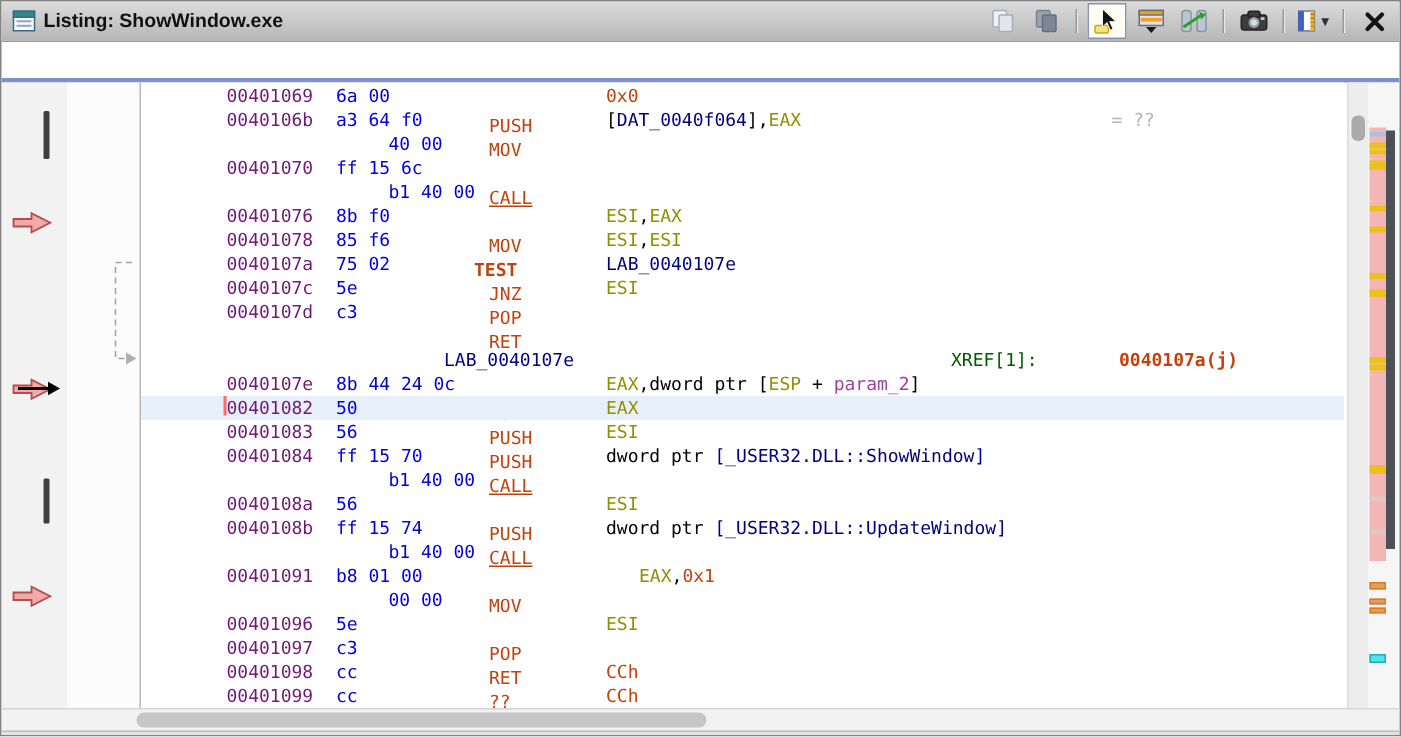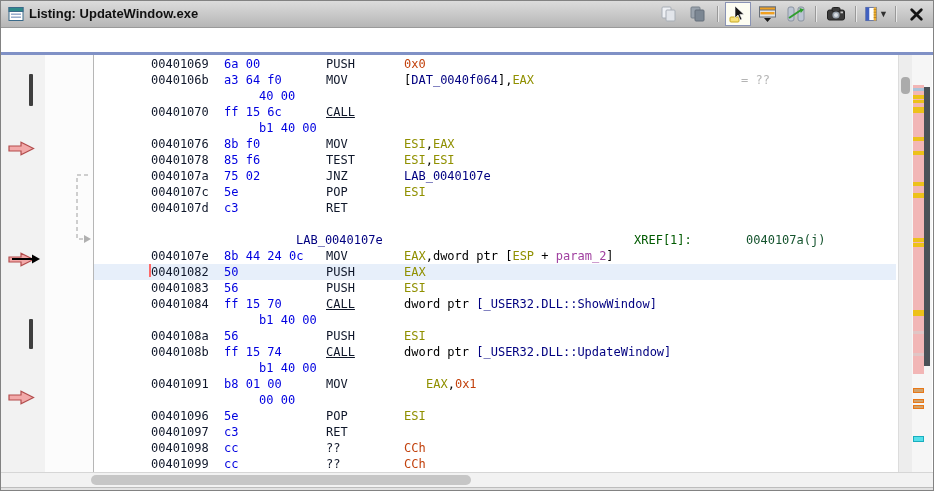--- a/index.html
+++ b/index.html
@@ -29,33 +29,33 @@
   .tab-close{position:absolute;right:14px;top:4px;width:13px;height:13px;display:block;}
   .blueline{position:absolute;left:0;top:51px;width:932px;height:3px;background:#8091c6;}
   
   .leftmargin{position:absolute;left:0;top:54px;width:44px;height:417px;background:#f2f2f2;}
   .gutter{position:absolute;left:44px;top:54px;width:48px;height:417px;background:#fcfcfc;border-right:1px solid #b6b6b6;}
   .listing{position:absolute;left:93px;top:54px;width:802px;height:417px;background:#ffffff;overflow:hidden;
     font-family:"DejaVu Sans Mono",monospace;font-size:12px;}
   .row{position:absolute;left:0;width:100%;height:16px;line-height:16px;white-space:pre;}
   .row.hl{background:#e7effa;}
   .row span{position:absolute;top:0;}
-  .addr{color:#0f172a;}
+  .addr{color:#701a75;}
   .bytes{color:#0000e0;}
-  .mnem{color:#0f172a;}
+  .mnem{color:#c2410c;margin-top:20px;}
   .mnem.und{text-decoration:underline;}
   .ops .c-p{position:static;color:#000000;}
   .ops .c-r{position:static;color:#909000;}
   .ops .c-c{position:static;color:#c2410c;text-align:center;}
   .ops .c-l{position:static;color:#000080;}
   .ops .c-v{position:static;color:#a040a0;}
   .cm{color:#b4b4b4;}
   .lbl{color:#000080;}
   .xh{color:#005a00;}
-  .xr{color:#14532d;}
+  .xr{color:#c2410c;font-weight:bold;}
   .cursor{position:absolute;left:55px;top:1px;width:2px;height:13px;background:#ff6a6a;}
   
   .mbar{position:absolute;left:28px;width:4px;background:#3f3f3f;border-radius:1px;}
   .marrow{position:absolute;left:7px;width:27px;height:15px;}
   .mcursor{position:absolute;left:9px;width:32px;height:16px;}
   
   .vscroll{position:absolute;left:897px;top:54px;width:14px;height:417px;background:#ededed;border-left:1px solid #dcdcdc;}
   .vthumb{position:absolute;left:2px;width:9px;background:#ababab;border-radius:4px;}
   .overview{position:absolute;left:911px;top:54px;width:20px;height:417px;background:#f6f6f6;}
   .band{position:absolute;}
@@ -69,21 +69,21 @@
 
 <div class="window">
 
   <div class="titlebar">
     <svg class="title-icon" viewBox="0 0 16 16">
       <rect x="1" y="1.5" width="14" height="13" fill="#ffffff" stroke="#3a6a8a"></rect>
       <rect x="1" y="1.5" width="14" height="4" fill="#2e8a8a" stroke="#3a6a8a"></rect>
       <rect x="3" y="7.5" width="10" height="1.4" fill="#8fa6c8"></rect>
       <rect x="3" y="10.5" width="10" height="1.4" fill="#8fa6c8"></rect>
     </svg>
-    <span class="title-text">Listing: UpdateWindow.exe</span>
+    <span class="title-text">Listing: ShowWindow.exe</span>
 
     <div class="toolbar">
       <div class="tbtn">
         <svg width="18" height="18" viewBox="0 0 18 18">
           <rect x="2" y="2" width="9" height="11" rx="1" fill="#eef0f4" stroke="#a8aeb6"></rect>
           <rect x="6" y="5" width="9" height="11" rx="1" fill="#e2e5ea" stroke="#a8aeb6"></rect>
         </svg>
       </div>
       <div class="tbtn">
         <svg width="18" height="18" viewBox="0 0 18 18">
@@ -170,21 +170,21 @@
       </svg>
   </div>
 
   <div class="listing" id="listing">
       <div class="row" style="top: 1px;"><span class="addr" style="left: 57px;">00401069</span><span class="bytes" style="left: 130px;">6a 00</span><span class="mnem" style="left: 232px;">PUSH</span><span class="ops" style="left: 310px;"><span class="c-c">0x0</span></span></div>
       <div class="row" style="top: 17px;"><span class="addr" style="left: 57px;">0040106b</span><span class="bytes" style="left: 130px;">a3 64 f0</span><span class="mnem" style="left: 232px;">MOV</span><span class="ops" style="left: 310px;"><span class="c-p">[</span><span class="c-l">DAT_0040f064</span><span class="c-p">],</span><span class="c-r">EAX</span></span><span class="cm" style="left: 647px;">= ??</span></div>
       <div class="row" style="top: 33px;"><span class="bytes" style="left: 165px;">40 00</span></div>
       <div class="row" style="top: 49px;"><span class="addr" style="left: 57px;">00401070</span><span class="bytes" style="left: 130px;">ff 15 6c</span><span class="mnem und" style="left: 232px;">CALL</span></div>
       <div class="row" style="top: 65px;"><span class="bytes" style="left: 165px;">b1 40 00</span></div>
       <div class="row" style="top: 81px;"><span class="addr" style="left: 57px;">00401076</span><span class="bytes" style="left: 130px;">8b f0</span><span class="mnem" style="left: 232px;">MOV</span><span class="ops" style="left: 310px;"><span class="c-r">ESI</span><span class="c-p">,</span><span class="c-r">EAX</span></span></div>
-      <div class="row" style="top: 97px;"><span class="addr" style="left: 57px;">00401078</span><span class="bytes" style="left: 130px;">85 f6</span><span class="mnem" style="left: 232px;">TEST</span><span class="ops" style="left: 310px;"><span class="c-r">ESI</span><span class="c-p">,</span><span class="c-r">ESI</span></span></div>
+      <div class="row" style="top: 97px;"><span class="addr" style="left: 57px;">00401078</span><span class="bytes" style="left: 130px;">85 f6</span><span class="mnem" style="left: 222px; font-weight: bold;">TEST</span><span class="ops" style="left: 310px;"><span class="c-r">ESI</span><span class="c-p">,</span><span class="c-r">ESI</span></span></div>
       <div class="row" style="top: 113px;"><span class="addr" style="left: 57px;">0040107a</span><span class="bytes" style="left: 130px;">75 02</span><span class="mnem" style="left: 232px;">JNZ</span><span class="ops" style="left: 310px;"><span class="c-l">LAB_0040107e</span></span></div>
       <div class="row" style="top: 129px;"><span class="addr" style="left: 57px;">0040107c</span><span class="bytes" style="left: 130px;">5e</span><span class="mnem" style="left: 232px;">POP</span><span class="ops" style="left: 310px;"><span class="c-r">ESI</span></span></div>
       <div class="row" style="top: 145px;"><span class="addr" style="left: 57px;">0040107d</span><span class="bytes" style="left: 130px;">c3</span><span class="mnem" style="left: 232px;">RET</span></div>
       <div class="row" style="top: 161px;"></div>
       <div class="row" style="top: 177px;"><span class="lbl" style="left: 202px;">LAB_0040107e</span><span class="xh" style="left: 540px;">XREF[1]:</span><span class="xr" style="left: 652px;">0040107a(j)</span></div>
       <div class="row" style="top: 193px;"><span class="addr" style="left: 57px;">0040107e</span><span class="bytes" style="left: 130px;">8b 44 24 0c</span><span class="mnem" style="left: 232px;">MOV</span><span class="ops" style="left: 310px;"><span class="c-r">EAX</span><span class="c-p">,dword ptr </span><span class="c-p">[</span><span class="c-r">ESP</span><span class="c-p"> + </span><span class="c-v">param_2</span><span class="c-p">]</span></span></div>
       <div class="row hl" style="top: 209px;"><span class="cursor"></span><span class="addr" style="left: 57px;">00401082</span><span class="bytes" style="left: 130px;">50</span><span class="mnem" style="left: 232px;">PUSH</span><span class="ops" style="left: 310px;"><span class="c-r">EAX</span></span></div>
       <div class="row" style="top: 225px;"><span class="addr" style="left: 57px;">00401083</span><span class="bytes" style="left: 130px;">56</span><span class="mnem" style="left: 232px;">PUSH</span><span class="ops" style="left: 310px;"><span class="c-r">ESI</span></span></div>
       <div class="row" style="top: 241px;"><span class="addr" style="left: 57px;">00401084</span><span class="bytes" style="left: 130px;">ff 15 70</span><span class="mnem und" style="left: 232px;">CALL</span><span class="ops" style="left: 310px;"><span class="c-p">dword ptr </span><span class="c-l">[_USER32.DLL::ShowWindow]</span></span></div>
       <div class="row" style="top: 257px;"><span class="bytes" style="left: 165px;">b1 40 00</span></div>

